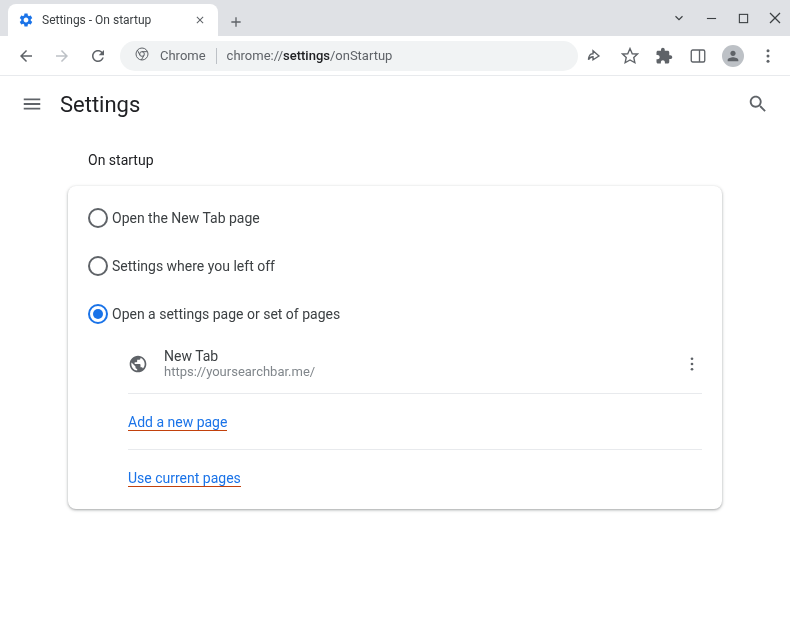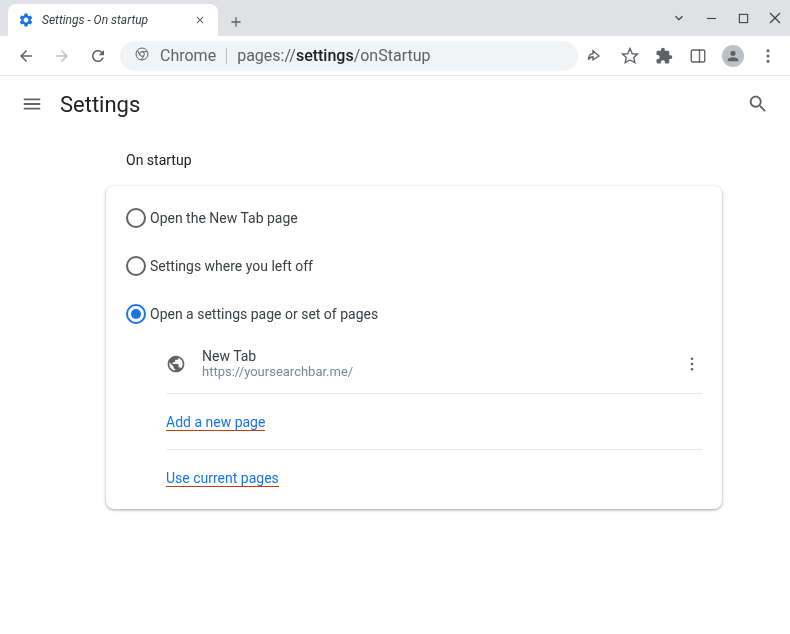--- a/index.html
+++ b/index.html
@@ -1,49 +1,49 @@
 <!DOCTYPE html>
 <html><head>
   <meta charset="utf-8">
   <style>
     * { margin: 0; padding: 0; box-sizing: border-box; font-family: -apple-system, BlinkMacSystemFont, 'Segoe UI', Roboto, Arial, sans-serif; }
     body { width: 790px; height: 634px; background: #fff; overflow: hidden; }
     
     
     .tab-bar { height: 36px; background: #dfe1e5; display: flex; align-items: flex-end; padding: 0 8px; position: relative; }
-    .tab { background: #fff; height: 32px; display: flex; align-items: center; padding: 0 10px; border-radius: 8px 8px 0 0; gap: 8px; font-size: 12px; color: #3c4043; max-width: 210px; flex: 1; font-style: italic; }
+    .tab { background: #fff; height: 32px; display: flex; align-items: center; padding: 0 10px; border-radius: 8px 8px 0 0; gap: 8px; font-size: 12px; color: #3c4043; max-width: 210px; flex: 1; }
     .tab-favicon { width: 16px; height: 16px; display: flex; align-items: center; justify-content: center; }
     .tab-title { flex: 1; white-space: nowrap; overflow: hidden; text-overflow: ellipsis; }
     .tab-close { width: 16px; height: 16px; display: flex; align-items: center; justify-content: center; color: #5f6368; cursor: pointer; }
     .new-tab-btn { width: 28px; height: 28px; display: flex; align-items: center; justify-content: center; color: #5f6368; cursor: pointer; margin-left: 4px; }
     .window-buttons { position: absolute; right: 8px; top: 0; display: flex; gap: 18px; height: 36px; align-items: center; }
     .window-buttons div { width: 14px; height: 14px; display: flex; align-items: center; justify-content: center; cursor: pointer; color: #3c4043; }
     
     
     .toolbar { height: 40px; display: flex; align-items: center; padding: 0 12px; gap: 8px; background: #fff; border-bottom: 1px solid #e8eaed; }
     .nav-btn { width: 28px; height: 28px; display: flex; align-items: center; justify-content: center; border-radius: 50%; cursor: pointer; color: #5f6368; }
     .nav-btn.disabled { color: #bdc1c6; }
-    .omnibox { flex: 1; height: 30px; background: #f1f3f4; border-radius: 15px; display: flex; align-items: center; padding: 0 14px; gap: 10px; font-size: 16px; }
+    .omnibox { flex: 1; height: 30px; background: #f1f3f4; border-radius: 15px; display: flex; align-items: center; padding: 0 14px; gap: 10px; font-size: 13px; }
     .omnibox-chrome-label { color: #5f6368; }
     .omnibox-divider { width: 1px; height: 16px; background: #bdc1c6; }
     .omnibox-url { color: #3c4043; }
     .omnibox-url .path-dim { color: #5f6368; }
     .omnibox-url .path-bold { color: #202124; font-weight: 500; }
     .toolbar-icons { display: flex; gap: 14px; align-items: center; }
     .toolbar-icon { width: 20px; height: 20px; display: flex; align-items: center; justify-content: center; cursor: pointer; color: #5f6368; }
     .avatar { width: 22px; height: 22px; border-radius: 50%; background: #bdc1c6; display: flex; align-items: center; justify-content: center; }
     
     
     .settings-header { height: 56px; display: flex; align-items: center; padding: 0 20px; }
     .menu-btn { width: 24px; height: 24px; display: flex; align-items: center; justify-content: center; cursor: pointer; color: #5f6368; margin-right: 16px; }
     .settings-title { font-size: 22px; color: #202124; flex: 1; }
     .search-btn { width: 24px; height: 24px; display: flex; align-items: center; justify-content: center; cursor: pointer; color: #5f6368; }
     
     
-    .content { padding: 20px 68px; margin-left: 38px; }
+    .content { padding: 20px 68px; }
     .section-title { font-size: 14px; color: #202124; margin-bottom: 18px; font-weight: 400; padding-left: 20px; }
     .card { background: #fff; border-radius: 8px; box-shadow: 0 1px 2px rgba(60,64,67,0.3), 0 1px 3px 1px rgba(60,64,67,0.15); padding: 8px 0; }
     
     .radio-row { display: flex; align-items: center; padding: 14px 20px; gap: 4px; cursor: pointer; }
     .radio { width: 20px; height: 20px; border: 2px solid #5f6368; border-radius: 50%; display: flex; align-items: center; justify-content: center; flex-shrink: 0; }
     .radio.selected { border-color: #1a73e8; }
     .radio.selected::after { content: ''; width: 10px; height: 10px; background: #1a73e8; border-radius: 50%; }
     .radio-label { font-size: 14px; color: #3c4043; }
     
     .page-entry { display: flex; align-items: center; padding: 10px 20px 10px 60px; gap: 16px; }
@@ -126,21 +126,21 @@
       <svg viewBox="0 0 24 24" width="16" height="16" fill="#5f6368">
           <circle cx="12" cy="12" r="9" fill="none" stroke="#5f6368" stroke-width="1.5"></circle>
           <circle cx="12" cy="12" r="3.5" fill="none" stroke="#5f6368" stroke-width="1.5"></circle>
           <line x1="12" y1="8.5" x2="20" y2="8.5" stroke="#5f6368" stroke-width="1.5"></line>
           <line x1="9" y1="14" x2="5" y2="6" stroke="#5f6368" stroke-width="1.5"></line>
           <line x1="15" y1="14" x2="11" y2="21" stroke="#5f6368" stroke-width="1.5"></line>
         </svg>
     </span>
     <span class="omnibox-chrome-label">Chrome</span>
     <span class="omnibox-divider"></span>
-    <span class="omnibox-url"><span class="path-dim">pages://</span><span class="path-bold">settings</span><span class="path-dim">/onStartup</span></span>
+    <span class="omnibox-url"><span class="path-dim">chrome://</span><span class="path-bold">settings</span><span class="path-dim">/onStartup</span></span>
   </div>
   <div class="toolbar-icons">
     <div class="toolbar-icon">
       <svg viewBox="0 0 24 24" width="18" height="18" fill="none" stroke="currentColor" stroke-width="1.8">
           <path d="M8 12l8-7v4c6 0 6 8 6 8s-2-4-6-4v4l-8-5z" transform="scale(-1,1) translate(-24,0)"></path>
         </svg>
     </div>
     <div class="toolbar-icon">
       <svg viewBox="0 0 24 24" width="18" height="18" fill="none" stroke="currentColor" stroke-width="1.8">
           <polygon points="12 2 15 9 22 9.3 17 14 18.5 21 12 17.3 5.5 21 7 14 2 9.3 9 9"></polygon>

